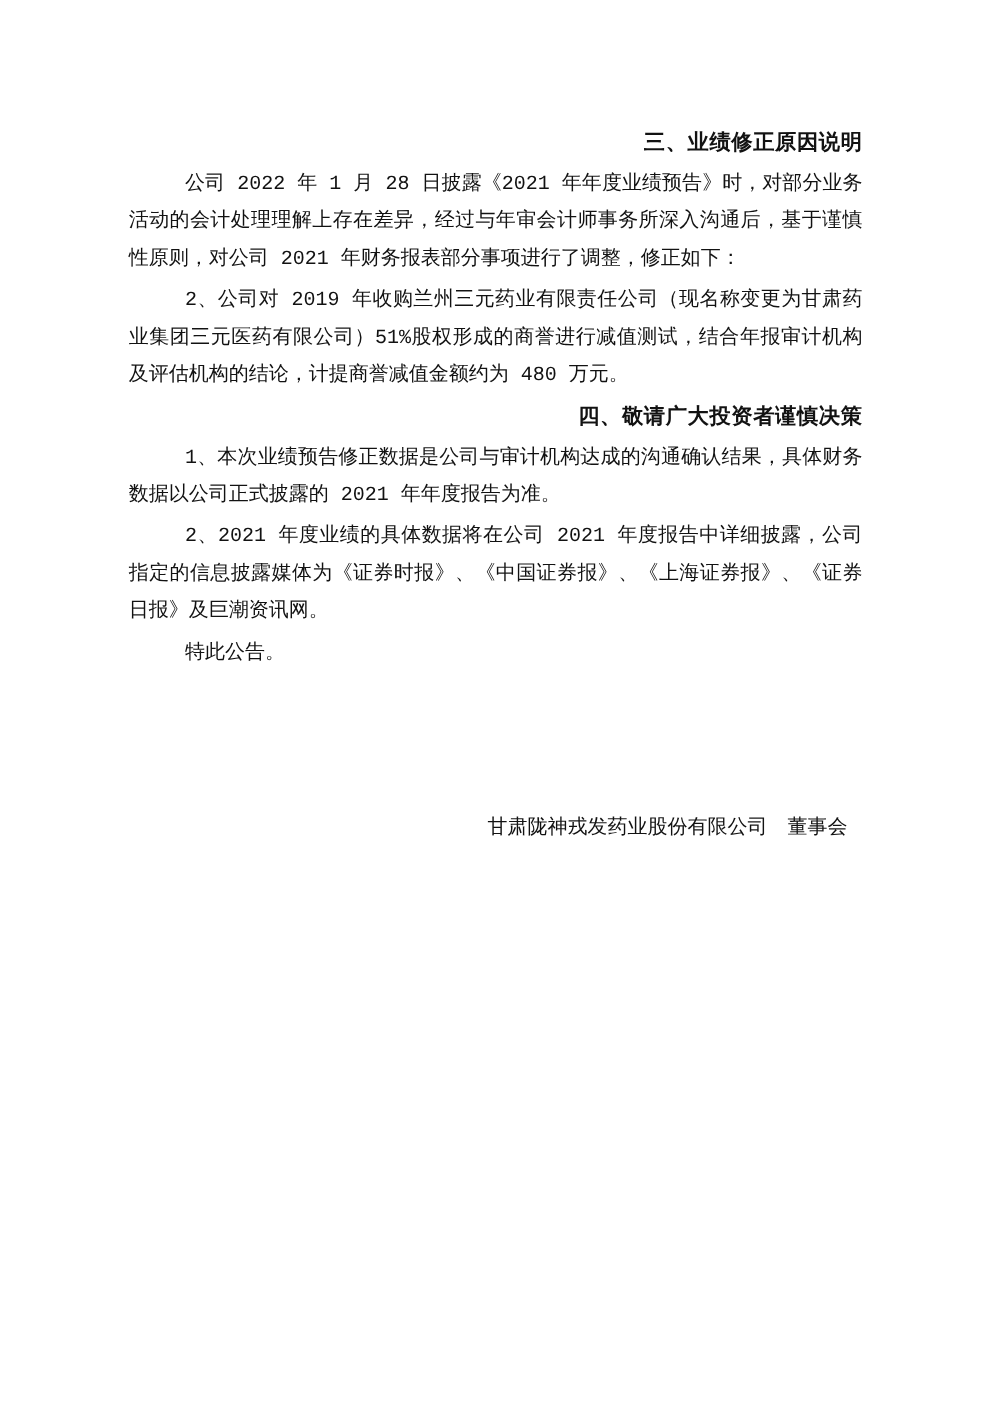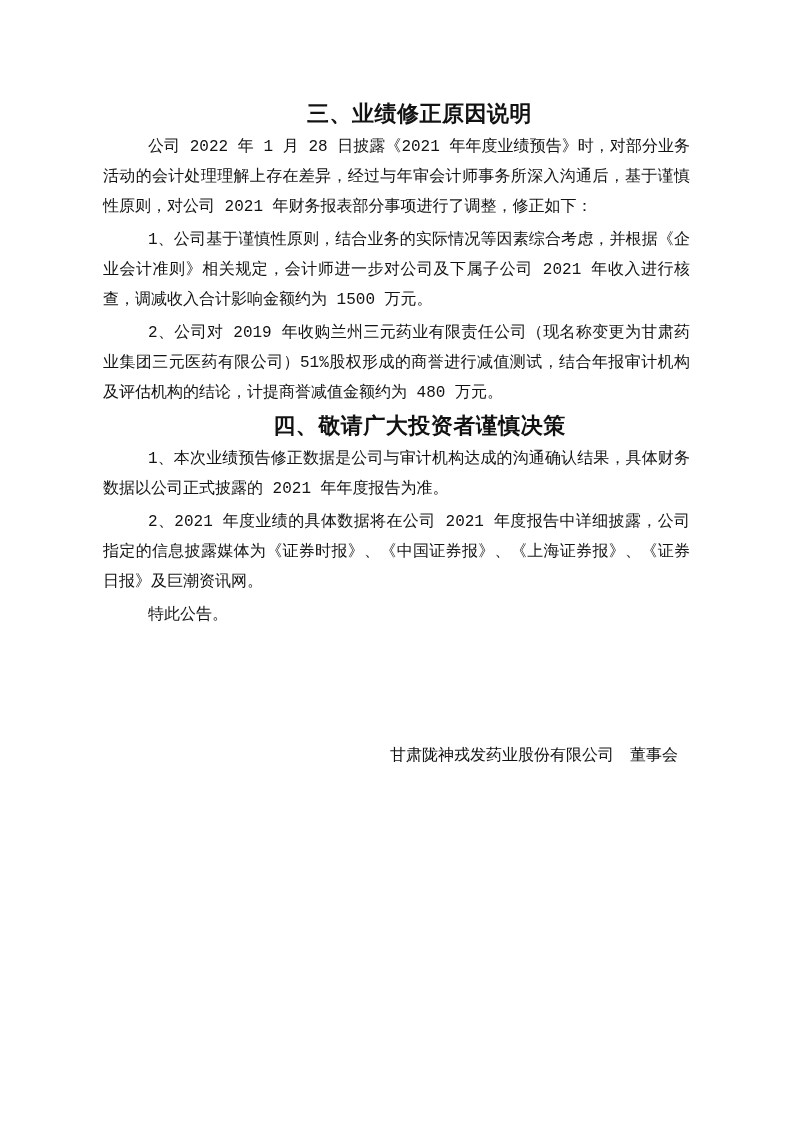--- a/index.html
+++ b/index.html
@@ -18,25 +18,25 @@
     height: 1122px;
     padding: 96px 103px 0 103px;
     font-family: "Liberation Serif", "DejaVu Serif", serif;
     font-size: 16px;
     line-height: 30px;
     color: #121212;
     text-align: justify;
   }
   .heading {
     font-family: "Liberation Sans", "DejaVu Sans", sans-serif;
-    font-size: 22px;
+    font-size: 17px;
     font-weight: bold;
     margin: 3px 0 0 0;
     text-indent: 46px;
-    text-align: center;
+    text-align: right;
     letter-spacing: 0.5px;
   }
   .para {
     margin: 3px 0 0 0;
     text-indent: 45px;
     font-family: Liberation Mono, monospace;
   }
   .signature {
     margin-top: 110px;
     text-align: right;
@@ -54,21 +54,20 @@
 </style>
 </head>
 <body style="background: rgb(255, 255, 255);">
 
 <div class="page" style="color: rgb(18, 18, 18);">
 
   <h2 class="heading">三、业绩修正原因说明</h2>
 
   <p class="para">公司 2022 年 1 月 28 日披露《2021 年年度业绩预告》时，对部分业务活动的会计处理理解上存在差异，经过与年审会计师事务所深入沟通后，基于谨慎性原则，对公司 2021 年财务报表部分事项进行了调整，修正如下：</p>
 
-  <p class="para">1、公司基于谨慎性原则，结合业务的实际情况等因素综合考虑，并根据《企业会计准则》相关规定，会计师进一步对公司及下属子公司 2021 年收入进行核查，调减收入合计影响金额约为 1500 万元。</p>
 
   <p class="para">2、公司对 2019 年收购兰州三元药业有限责任公司（现名称变更为甘肃药业集团三元医药有限公司）51%股权形成的商誉进行减值测试，结合年报审计机构及评估机构的结论，计提商誉减值金额约为 480 万元。</p>
 
 
   <h2 class="heading">四、敬请广大投资者谨慎决策</h2>
 
   <p class="para">1、本次业绩预告修正数据是公司与审计机构达成的沟通确认结果，具体财务数据以公司正式披露的 2021 年年度报告为准。</p>
 
   <p class="para">2、2021 年度业绩的具体数据将在公司 2021 年度报告中详细披露，公司指定的信息披露媒体为《证券时报》、《中国证券报》、《上海证券报》、《证券日报》及巨潮资讯网。</p>
 

